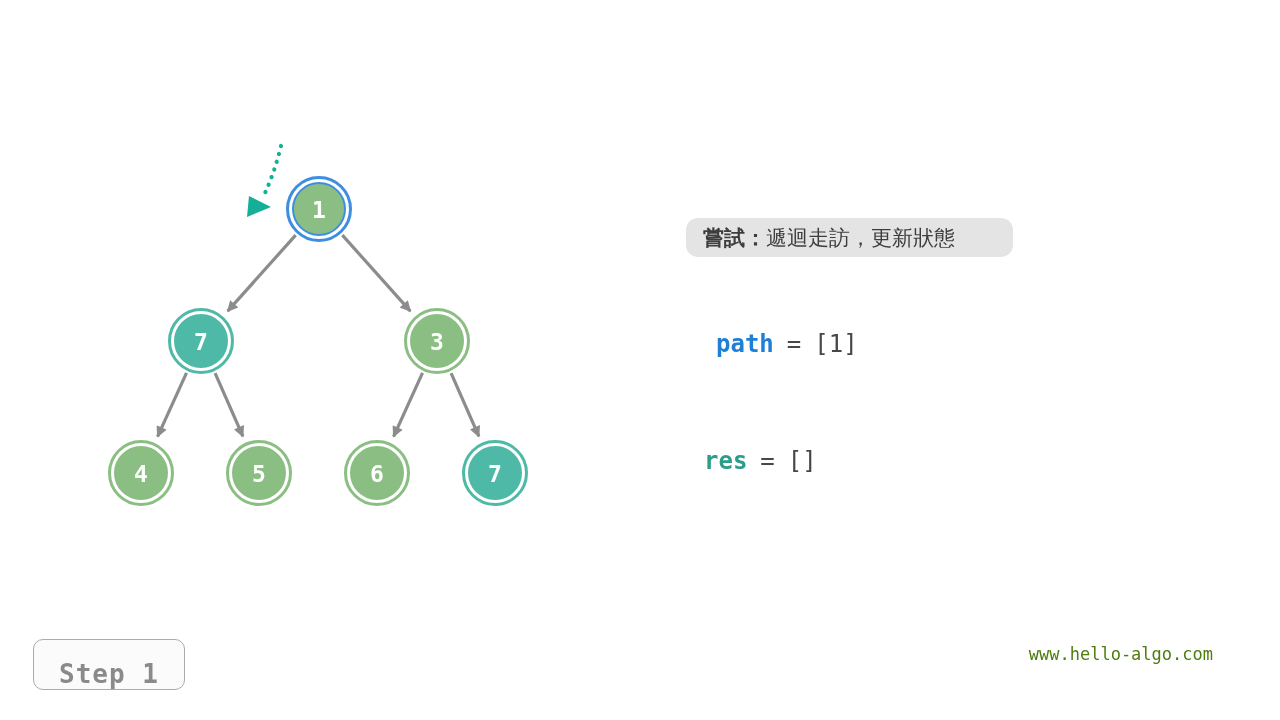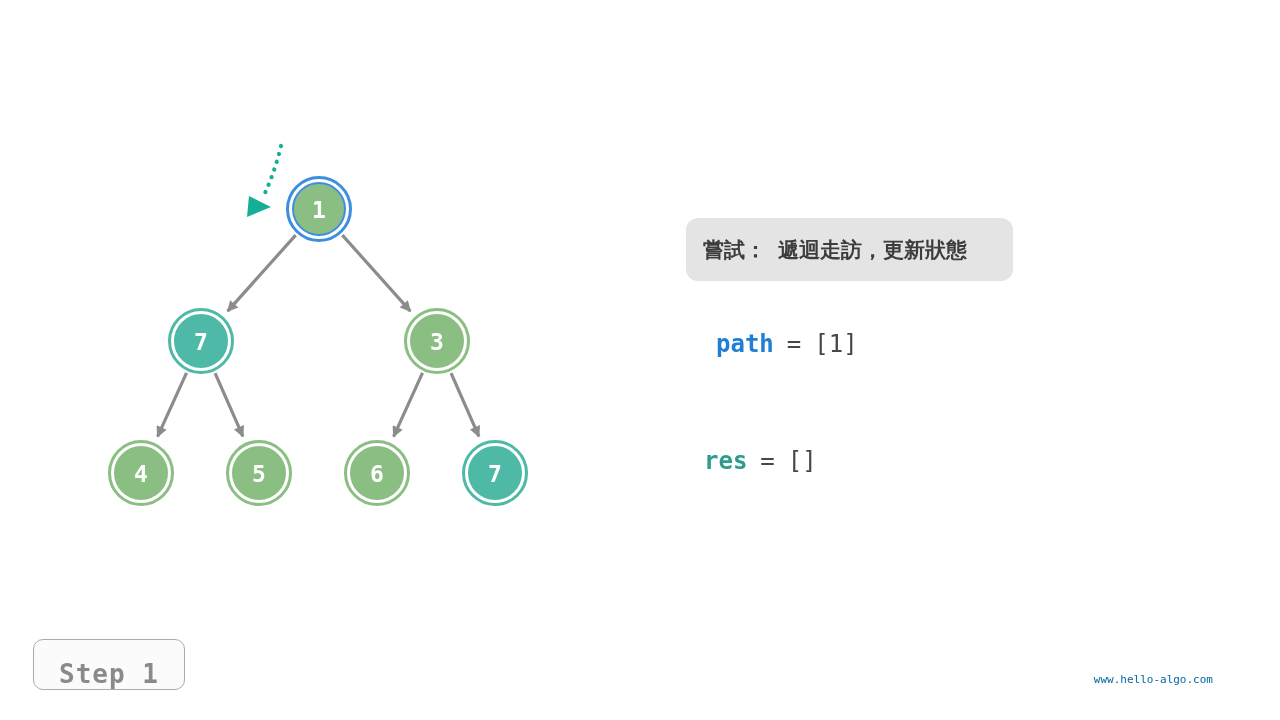--- a/index.html
+++ b/index.html
@@ -25,37 +25,36 @@
     position: absolute;
     color: #3D3D3D;
     font-size: 21px;
     line-height: 26px;
     white-space: nowrap;
   }
   .pill {
     left: 686px;
     top: 218px;
     width: 310px;
-    height: 63px;
+    height: 39px;
     background: #E4E4E4;
     border-radius: 12px;
     display: flex;
     align-items: center;
     padding-left: 17px;
   }
   .back-row {
     left: 703px;
     top: 280px;
   }
   .bold-label {
     font-weight: bold;
   }
   .plain-text {
-    margin-left: 12px;
-    font-weight: bold;
+    margin-left: 0;
   }
   .code-row {
     position: absolute;
     font-family: "DejaVu Sans Mono", monospace;
     font-size: 24px;
     line-height: 30px;
     color: #474747;
     white-space: nowrap;
     display: flex;
     align-items: baseline;
@@ -80,24 +79,24 @@
     justify-content: center;
     font-family: "DejaVu Sans Mono", monospace;
     font-weight: bold;
     font-size: 26px;
     letter-spacing: 1px;
     color: #8A8A8A;
   }
   .watermark {
     position: absolute;
     right: 67px;
-    top: 673px;
+    top: 644px;
     font-family: "DejaVu Sans Mono", monospace;
-    font-size: 11px;
-    color: #0369a1;
+    font-size: 17px;
+    color: #4d7c0f;
   }
 </style>
 </head>
 <body>
 
 <div class="stage">
 
   <svg id="tree-svg" width="640" height="720" viewBox="0 0 640 720">
       <defs>
         <marker id="edge-arrow" viewBox="0 0 10 10" refX="9" refY="5" markerWidth="13" markerHeight="11" orient="auto-start-reverse" markerUnits="userSpaceOnUse">

